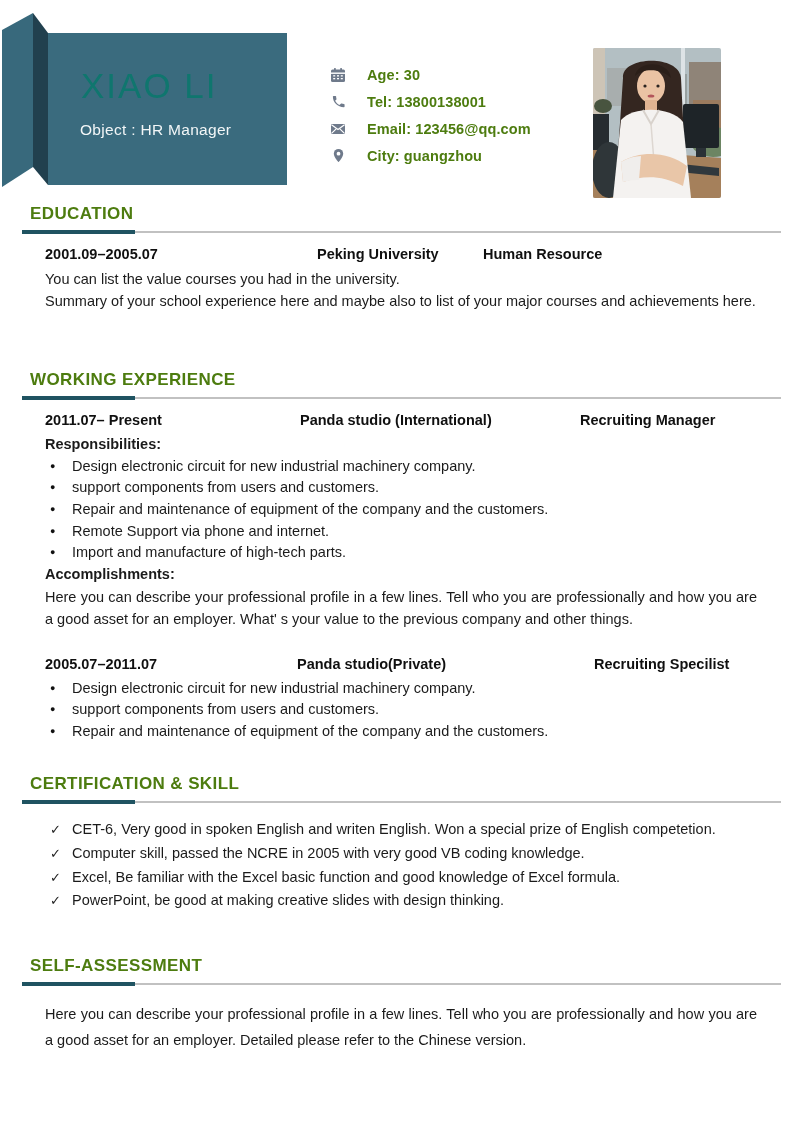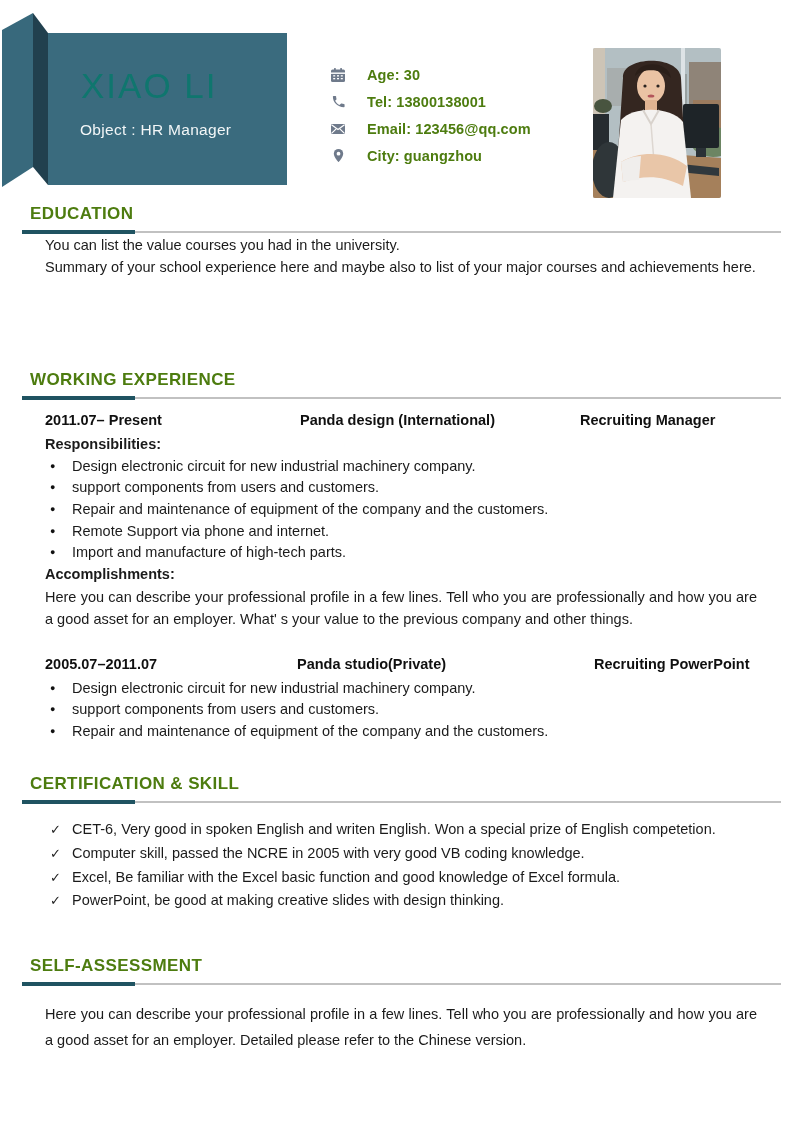--- a/index.html
+++ b/index.html
@@ -142,34 +142,39 @@
       <path d="M28 114 C34 110 42 108 48 108 L46 132 C40 132 32 133 30 134 Z" fill="#f0eeec"></path>
     </svg>
   </div>
 
   <div class="section sec-edu">
     <div class="section-title">EDUCATION</div>
     <div class="rule">
         <div class="gray"></div>
         <div class="teal"></div>
       </div>
+    <div class="entry-row" style="margin-top:12px;">
+      <span style="left:45px;">2001.09–2005.07</span>
+      <span style="left:317px;">Peking University</span>
+      <span style="left:483px;">Human Resource</span>
+    </div>
     <div class="body-line">You can list the value courses you had in the university.</div>
     <div class="body-line just">Summary of your school experience here and maybe also to list of your major courses and achievements here.</div>
   </div>
 
   <div class="section sec-work">
     <div class="section-title">WORKING EXPERIENCE</div>
     <div class="rule">
         <div class="gray"></div>
         <div class="teal"></div>
       </div>
 
     <div class="entry-row" style="margin-top:12px;">
       <span style="left:45px;">2011.07– Present</span>
-      <span style="left:300px;">Panda design (International)</span>
+      <span style="left:300px;">Panda studio (International)</span>
       <span style="left:580px;">Recruiting Manager</span>
     </div>
     <div class="label-bold">Responsibilities:</div>
     <ul class="bullets">
       <li>
           <span class="marker">●</span>
           <span>Design electronic circuit for new industrial machinery company.</span>
         </li>
       <li>
           <span class="marker">●</span>
@@ -187,21 +192,21 @@
           <span class="marker">●</span>
           <span>Import and manufacture of high-tech parts.</span>
         </li>
     </ul>
     <div class="label-bold">Accomplishments:</div>
     <div class="body-line just">Here you can describe your professional profile in a few lines. Tell who you are professionally and how you are a good asset for an employer.  What' s your value to the previous company and other things.</div>
 
     <div class="entry-row" style="margin-top:26px;padding-left:41px;">
       <span style="left:45px;">2005.07–2011.07</span>
       <span style="left:297px;">Panda studio(Private)</span>
-      <span style="left:594px;">Recruiting PowerPoint</span>
+      <span style="left:594px;">Recruiting Specilist</span>
     </div>
     <ul class="bullets">
       <li>
           <span class="marker">●</span>
           <span>Design electronic circuit for new industrial machinery company.</span>
         </li>
       <li>
           <span class="marker">●</span>
           <span>support components from users and customers.</span>
         </li>

